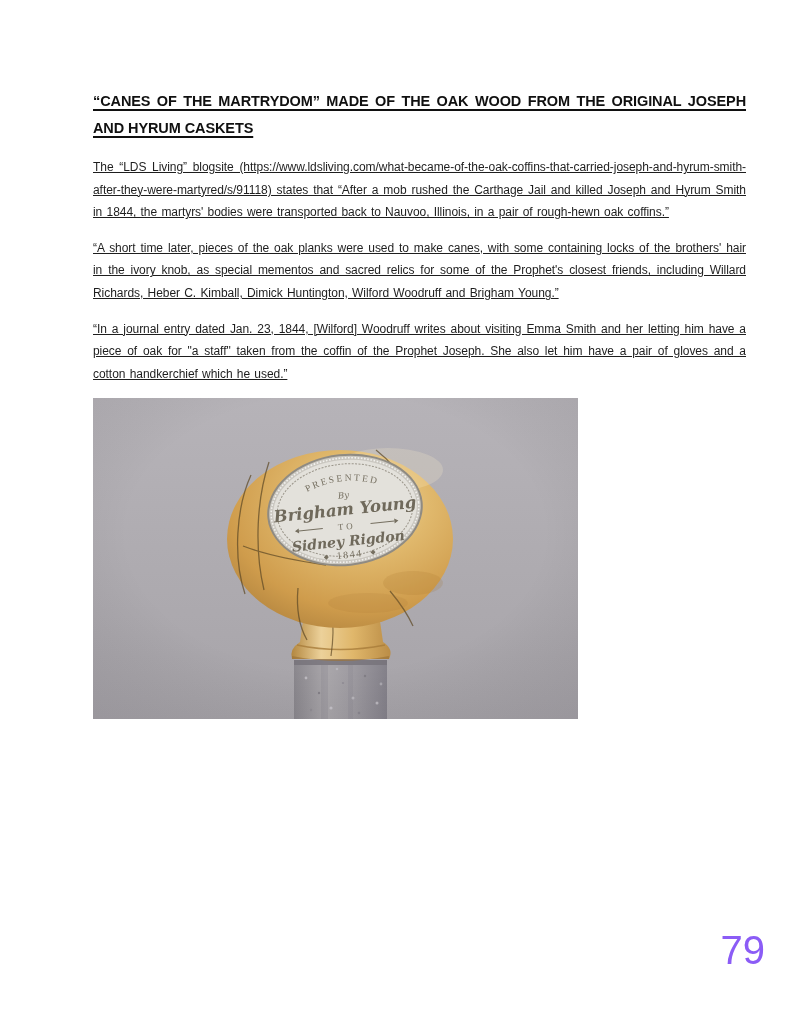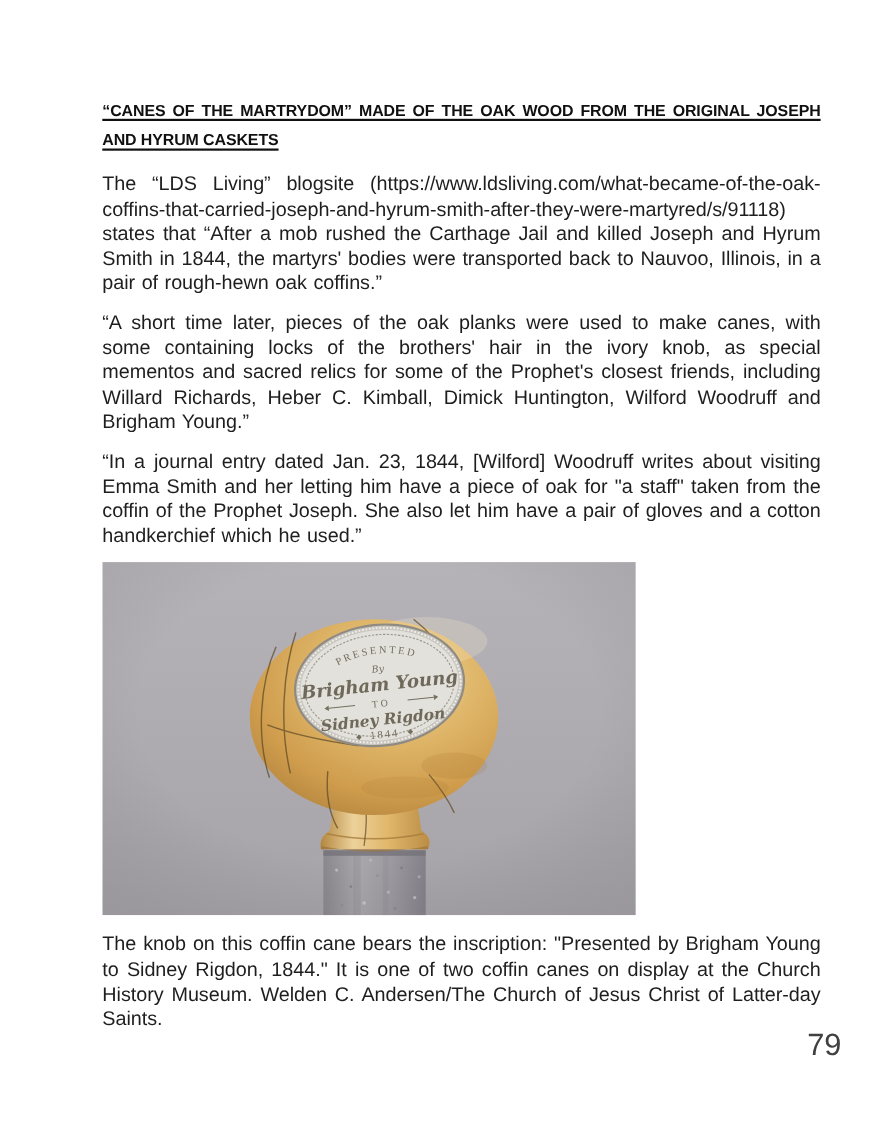--- a/index.html
+++ b/index.html
@@ -20,41 +20,42 @@
     line-height: 27px;
     letter-spacing: -0.1px;
     margin: 0 0 14px 0;
     text-align: justify;
     text-decoration: underline;
     text-decoration-thickness: 1.5px;
     text-underline-offset: 3px;
     color: #101010;
   }
   .body-par {
-    font-size: 18px;
+    font-size: 12px;
     line-height: 22.6px;
     letter-spacing: -0.05px;
     margin: 0 0 13px 0;
     text-align: justify;
     word-spacing: 1px;
+    text-decoration: underline;
   }
   .photo-figure {
     width: 485px;
     height: 321px;
     margin: 6px 0 15px 0;
     padding: 0;
   }
   .photo-figure svg { display:block; }
   .page-number {
     position: absolute;
     top: 930px;
     right: 26px;
-    font-size: 28px;
+    font-size: 40px;
     line-height: 40px;
-    color: #404040;
+    color: #8b5cf6;
     font-weight: 400;
   }
 </style>
 </head>
 <body>
 
 <div class="page">
 
   <h1 class="heading">“CANES OF THE MARTRYDOM” MADE OF THE OAK WOOD FROM THE ORIGINAL JOSEPH AND HYRUM CASKETS</h1>
 
@@ -154,17 +155,16 @@
         <text y="19.5" text-anchor="middle" font-family="'Liberation Serif', serif" font-size="9" letter-spacing="2.8" fill="#756f60">TO</text>
         <text y="36" text-anchor="middle" font-family="'DejaVu Serif', serif" font-style="italic" font-weight="bold" font-size="14" fill="#6f695b">Sidney Rigdon</text>
         <text y="48" text-anchor="middle" font-family="'Liberation Serif', serif" font-size="10" letter-spacing="1.6" fill="#756f60">1844</text>
         <path d="M-26,45 l2.5,-2.5 2.5,2.5 -2.5,2.5 z M21,45 l2.5,-2.5 2.5,2.5 -2.5,2.5 z" fill="#756f60"></path>
       </g>
 
       <rect width="485" height="321" fill="url(#vig)"></rect>
     </svg>
   </figure>
 
-  <p class="body-par">The knob on this coffin cane bears the inscription: "Presented by Brigham Young to Sidney Rigdon, 1844." It is one of two coffin canes on display at the Church History Museum. Welden C. Andersen/The Church of Jesus Christ of Latter-day Saints.</p>
 
   <div class="page-number">79</div>
 
 </div>
 
 </body></html>

